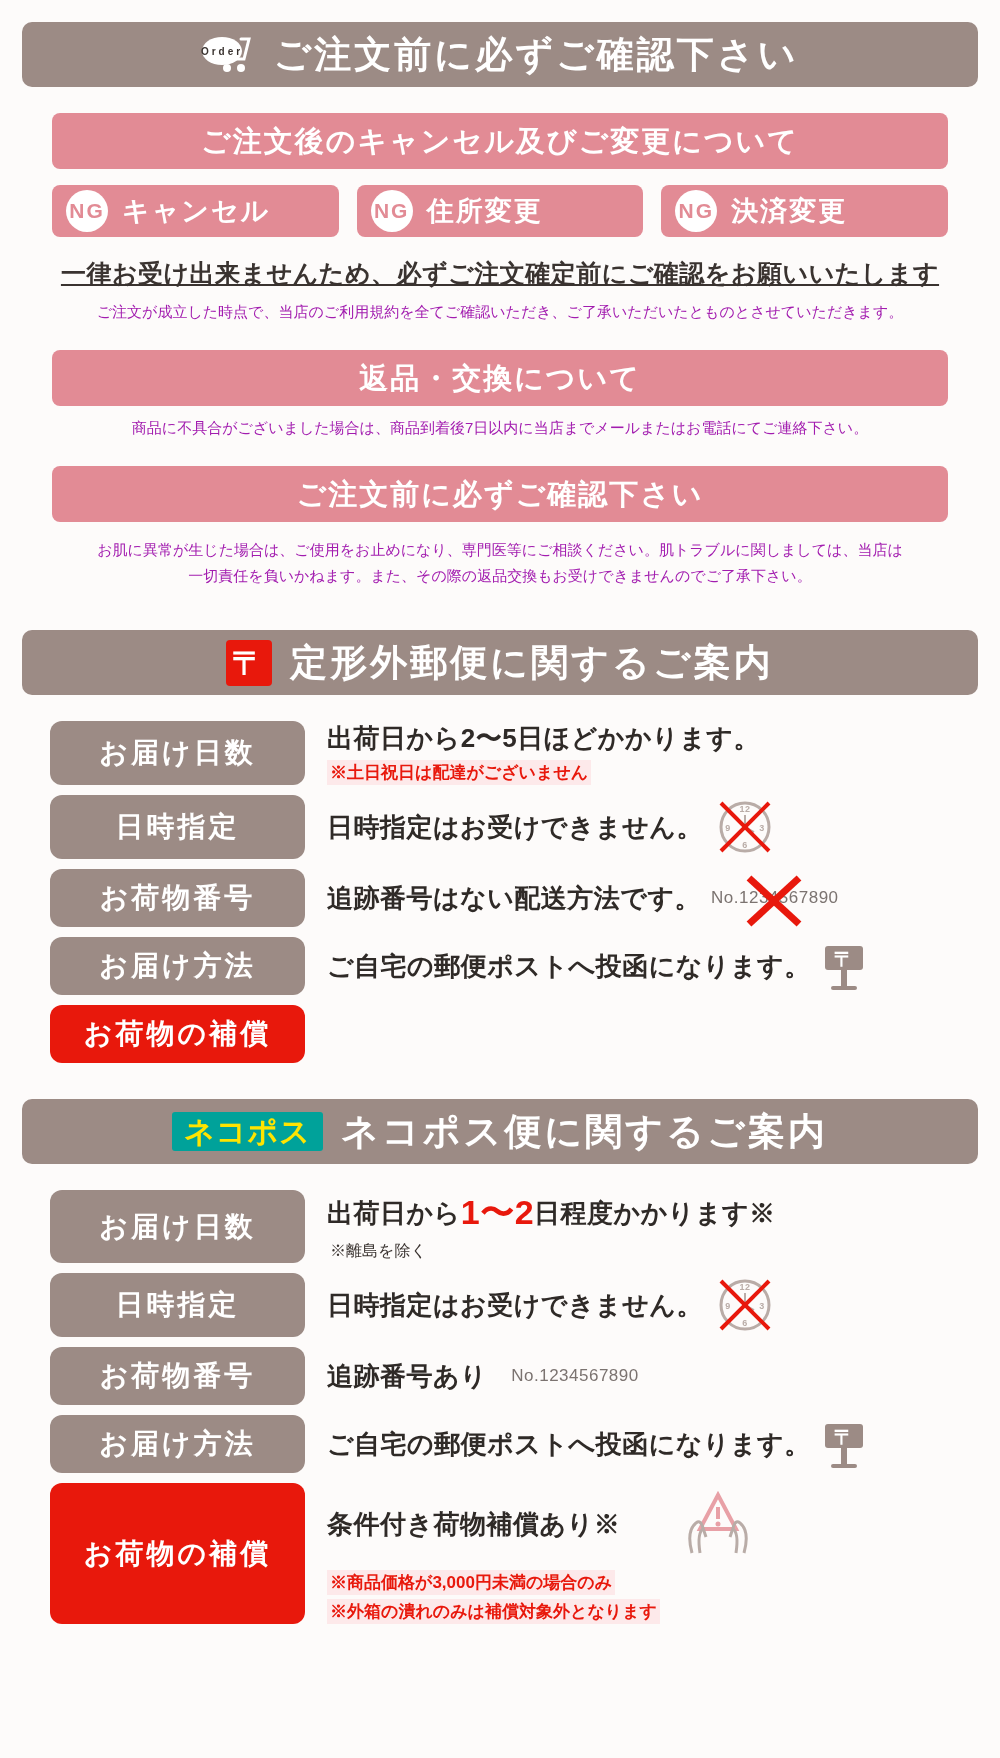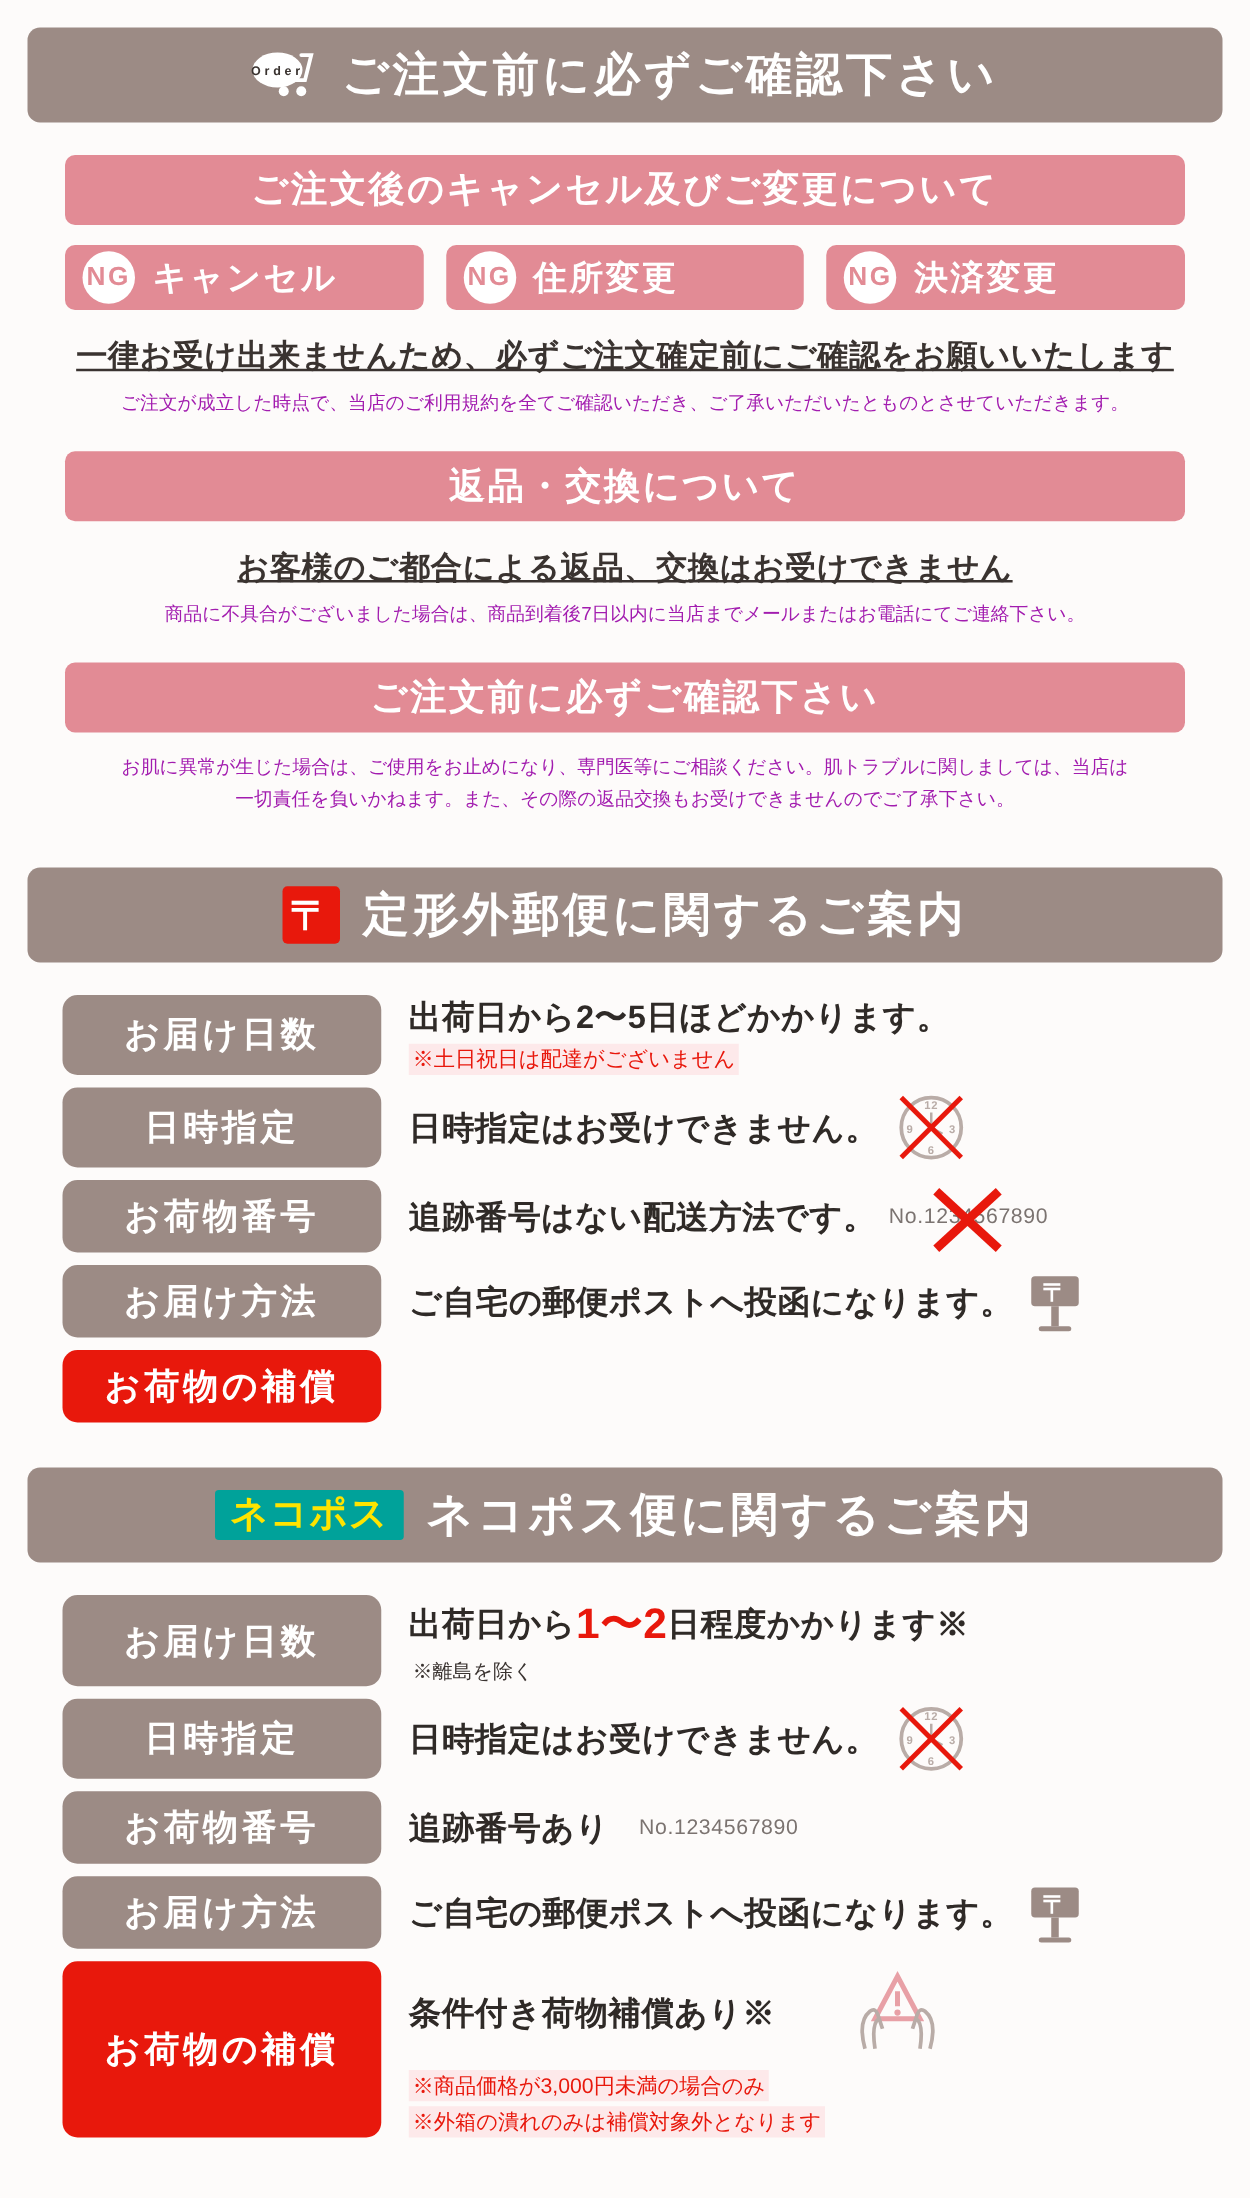--- a/index.html
+++ b/index.html
@@ -19,21 +19,21 @@
     background: #9c8b85;
     color: #ffffff;
     border-radius: 10px;
     display: flex;
     align-items: center;
     justify-content: center;
     gap: 18px;
     font-size: 37px;
     font-weight: bold;
     letter-spacing: 3px;
-    height: 76px;
+    height: 65px;
   }
 
   .pink-bar {
     background: #e28b95;
     color: #ffffff;
     border-radius: 8px;
     text-align: center;
     font-size: 29px;
     font-weight: bold;
     letter-spacing: 2px;
@@ -124,21 +124,21 @@
     font-size: 26px;
     font-weight: bold;
     color: #2f2a27;
     letter-spacing: 0.5px;
     display: flex;
     align-items: center;
     gap: 10px;
   }
   .row-sub {
     font-size: 17px;
-    font-weight: normal;
+    font-weight: bold;
     color: #e8180c;
     background: #fde9ea;
     display: inline-block;
     align-self: flex-start;
     margin-top: 4px;
     padding: 1px 3px;
   }
   .row-sub.plain {
     color: #3a3330;
     background: transparent;
@@ -233,21 +233,20 @@
           <span>決済変更</span>
         </div>
       </div>
 
       <div class="emph-line">一律お受け出来ませんため、必ずご注文確定前にご確認をお願いいたします</div>
       <div class="note-line">ご注文が成立した時点で、当店のご利用規約を全てご確認いただき、ご了承いただいたとものとさせていただきます。</div>
 
       <div class="spacer-md"></div>
 
       <div class="pink-bar">返品・交換について</div>
-      <div class="emph-line">お客様のご都合による返品、交換はお受けできません</div>
       <div class="note-line">商品に不具合がございました場合は、商品到着後7日以内に当店までメールまたはお電話にてご連絡下さい。</div>
 
       <div class="spacer-md"></div>
 
       <div class="pink-bar">ご注文前に必ずご確認下さい</div>
       <div class="note-line" style="margin-top:16px;">お肌に異常が生じた場合は、ご使用をお止めになり、専門医等にご相談ください。肌トラブルに関しましては、当店は</div>
       <div class="note-line" style="margin-top:2px;">一切責任を負いかねます。また、その際の返品交換もお受けできませんのでご了承下さい。</div>
     </div>
   </div>
 

